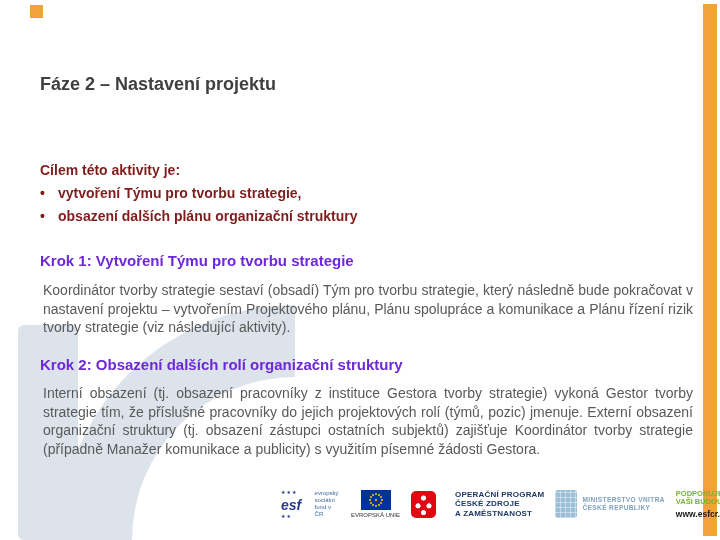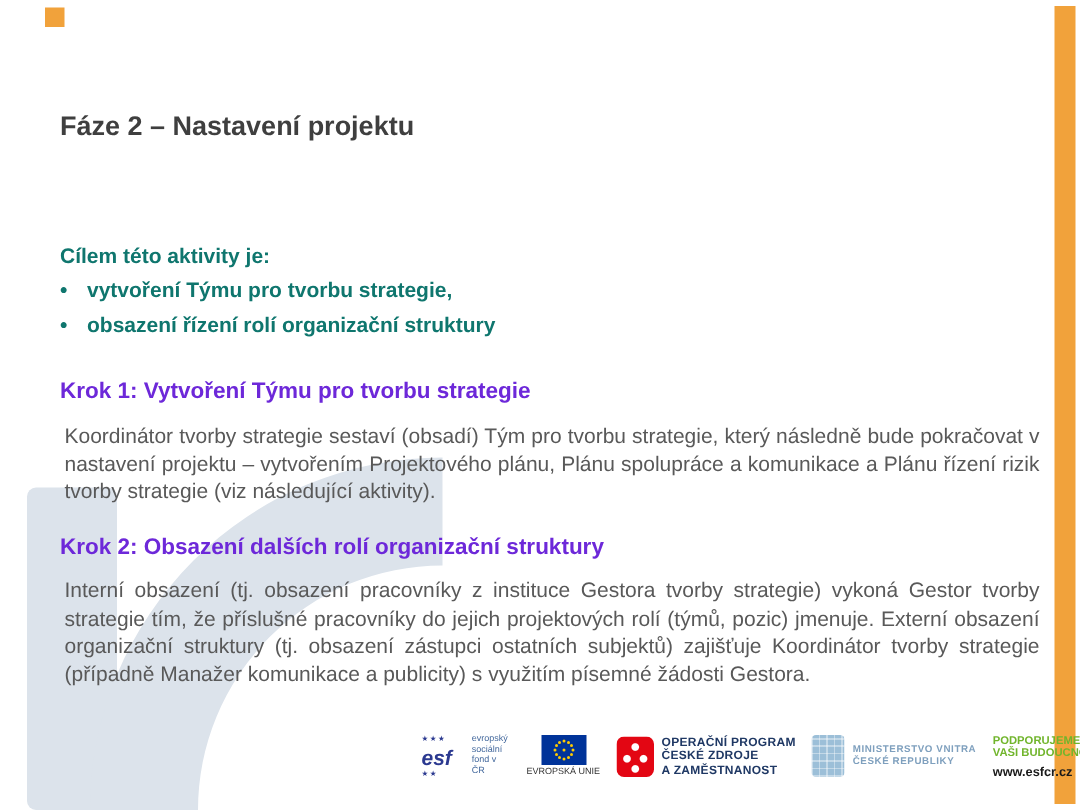--- a/index.html
+++ b/index.html
@@ -8,21 +8,21 @@
 
   
   .corner-square{position:absolute;left:30px;top:5px;width:13px;height:13px;background:#F1A23B;}
   .side-bar{position:absolute;right:3px;top:4px;width:14px;height:532px;background:#F1A23B;}
   .watermark{position:absolute;left:0;bottom:0;}
   .watermark *{fill:#DCE3EB;}
 
   
   .title{position:absolute;left:40px;top:74px;margin:0;font-size:18px;font-weight:bold;color:#3f3f3f;}
   .subtitle{position:absolute;left:40px;top:114px;margin:0;font-size:14px;font-weight:bold;color:#3f3f3f;}
-  .goal{position:absolute;left:40px;top:159px;font-size:14px;font-weight:bold;line-height:23px;color:#0f766e;}
+  .goal{position:absolute;left:40px;top:159px;font-size:14px;font-weight:bold;line-height:23px;color:#7f1d1d;}
   .bullet{display:flex;}
   .bullet .marker{width:18px;flex:0 0 18px;}
   .krok{position:absolute;left:40px;margin:0;font-size:15px;font-weight:bold;color:#6d28d9;}
   .k1{top:252px;}
   .k2{top:356px;}
   .para{position:absolute;left:43px;width:650px;margin:0;font-size:14px;line-height:18.5px;
         color:#595959;text-align:justify;}
   .p1{top:281px;}
   .p2{top:384px;}
 
@@ -41,21 +41,21 @@
   .esf-cap{font-size:6px;color:#44699D;line-height:7px;}
 
   .eu{flex-direction:column;gap:2px;}
   .eu-flag{position:relative;width:30px;height:20px;background:#003399;}
   .eu-stars{position:absolute;left:14px;top:9px;width:2px;height:2px;border-radius:50%;background:#FFCC00;
     box-shadow:0 -6px 0 #FFCC00,3px -5px 0 #FFCC00,5px -3px 0 #FFCC00,6px 0 0 #FFCC00,
                5px 3px 0 #FFCC00,3px 5px 0 #FFCC00,0 6px 0 #FFCC00,-3px 5px 0 #FFCC00,
                -5px 3px 0 #FFCC00,-6px 0 0 #FFCC00,-5px -3px 0 #FFCC00,-3px -5px 0 #FFCC00;}
   .eu-cap{font-size:6px;color:#333;white-space:nowrap;}
 
-  .op{gap:5px;align-items:center;}
+  .op{gap:19px;align-items:center;}
   .op-icon{width:25px;height:27px;border-radius:5px;
     background:
       radial-gradient(circle at 50% 26%,#fff 2.2px,rgba(255,255,255,0) 2.9px),
       radial-gradient(circle at 28% 55%,#fff 2.2px,rgba(255,255,255,0) 2.9px),
       radial-gradient(circle at 72% 55%,#fff 2.2px,rgba(255,255,255,0) 2.9px),
       radial-gradient(circle at 50% 80%,#fff 2.2px,rgba(255,255,255,0) 2.9px),
       #E30613;}
   .op-text{font-size:8px;font-weight:bold;color:#1F3864;line-height:9.5px;letter-spacing:.2px;white-space:nowrap;}
 
   .mv{gap:5px;}
@@ -86,21 +86,21 @@
   <h1 class="title">Fáze 2 – Nastavení projektu</h1>
 
   <div class="goal">
     <div>Cílem této aktivity je:</div>
     <div class="bullet">
       <span class="marker">•</span>
       <span>vytvoření Týmu pro tvorbu strategie,</span>
     </div>
     <div class="bullet">
       <span class="marker">•</span>
-      <span>obsazení řízení rolí organizační struktury</span>
+      <span>obsazení dalších plánu organizační struktury</span>
     </div>
   </div>
 
   <h3 class="krok k1">Krok 1: Vytvoření Týmu pro tvorbu strategie</h3>
   <p class="para p1">Koordinátor tvorby strategie sestaví (obsadí) Tým pro tvorbu strategie, který následně bude pokračovat v nastavení projektu – vytvořením Projektového plánu, Plánu spolupráce a komunikace a Plánu řízení rizik tvorby strategie (viz následující aktivity).</p>
 
   <h3 class="krok k2">Krok 2: Obsazení dalších rolí organizační struktury</h3>
   <p class="para p2">Interní obsazení (tj. obsazení pracovníky z instituce Gestora tvorby strategie) vykoná Gestor tvorby strategie tím, že příslušné pracovníky do jejich projektových rolí (týmů, pozic) jmenuje. Externí obsazení organizační struktury (tj. obsazení zástupci ostatních subjektů) zajišťuje Koordinátor tvorby strategie (případně Manažer komunikace a publicity) s využitím písemné žádosti Gestora.</p>
 
   <div class="footer">

